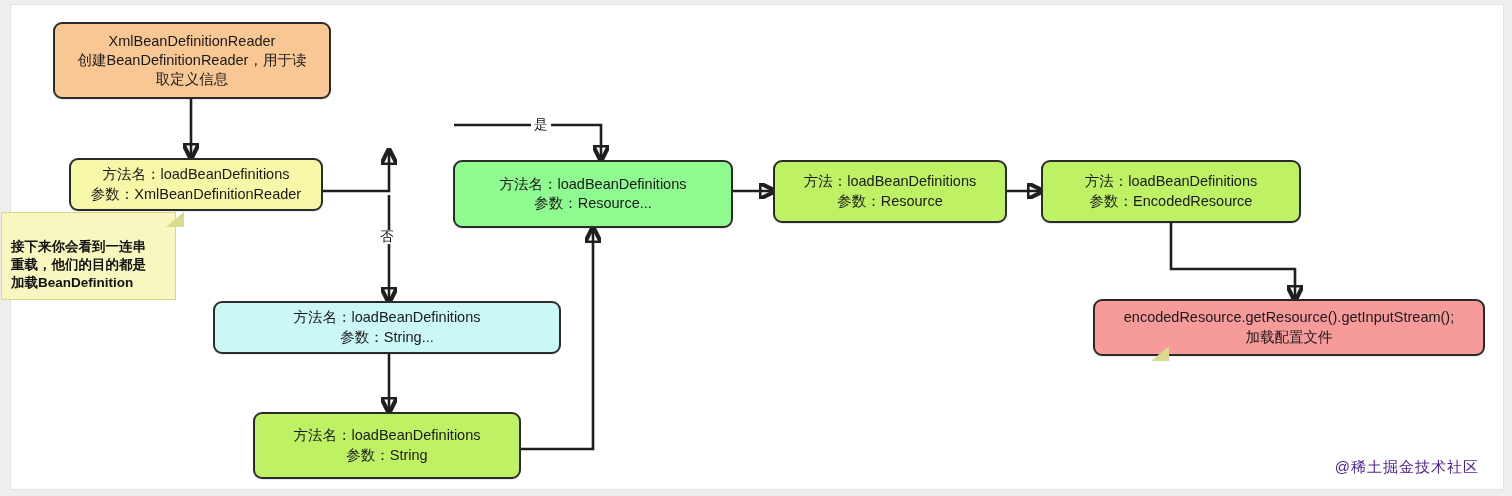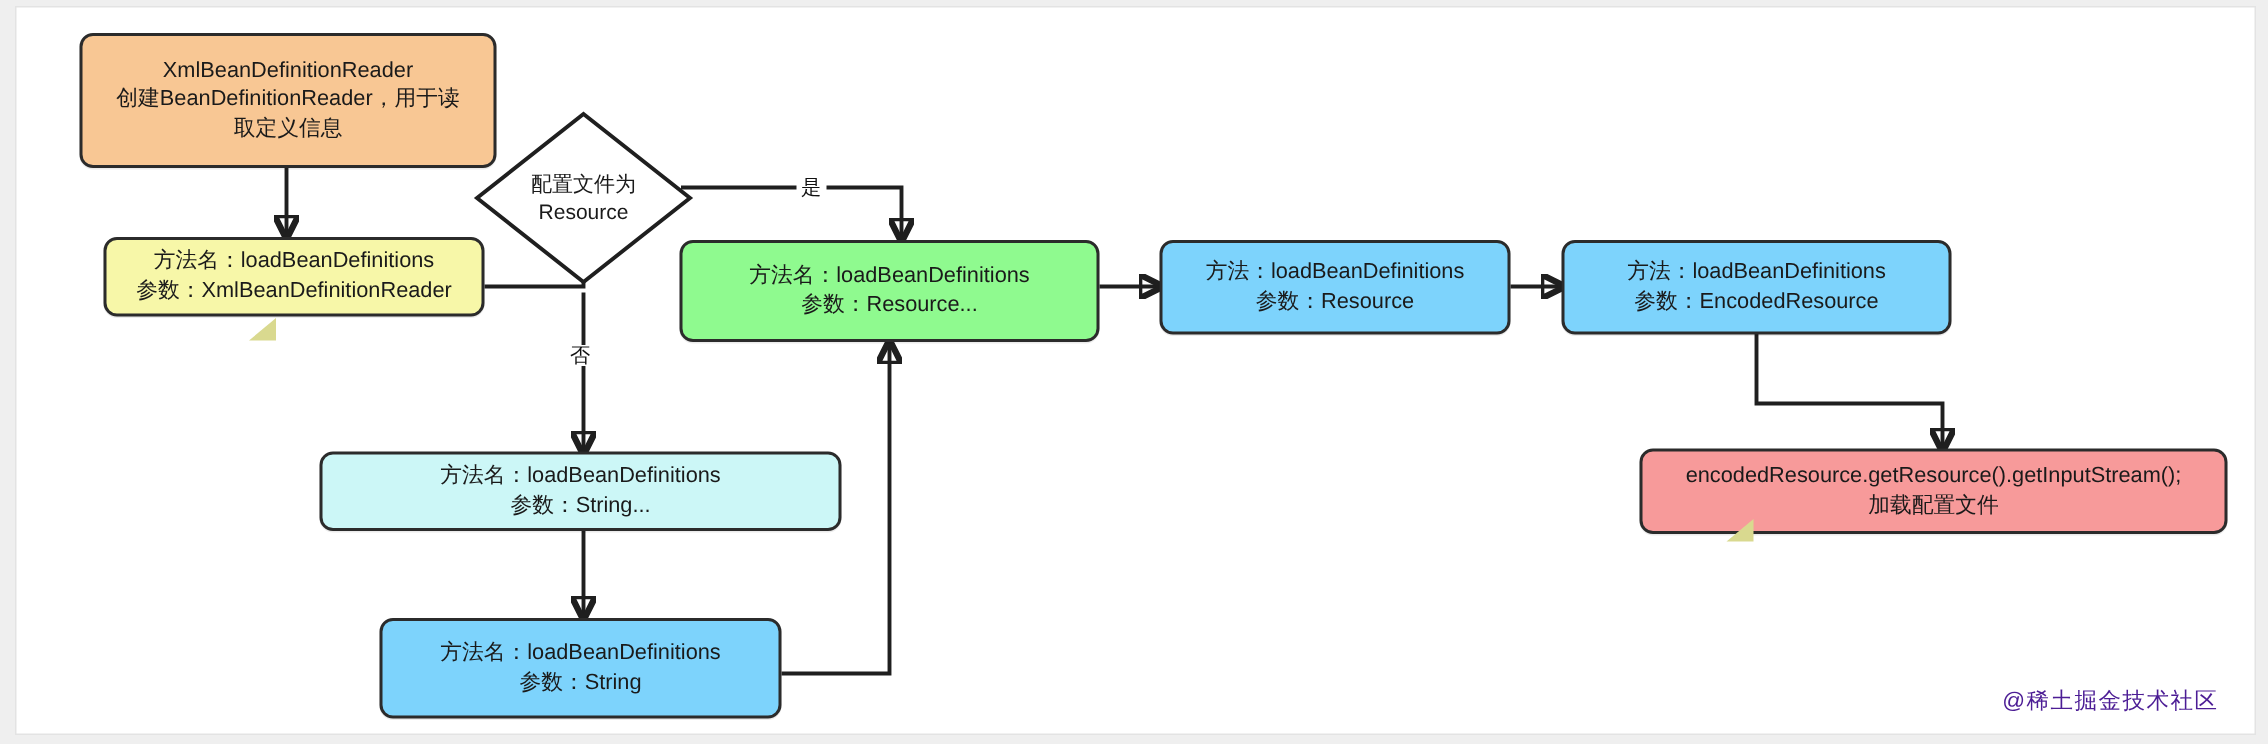--- a/index.html
+++ b/index.html
@@ -19,21 +19,21 @@
     text-align:center;line-height:1.32;color:#1a1a1a;
     font-size:14.5px;white-space:pre-line;
     box-shadow:0 1px 0 rgba(0,0,0,.08);
   }
   .node .txt{padding:2px 8px;}
   .n-orange{background:#f8c794;}
   .n-yellow{background:#f7f7a8;}
   .n-green{background:#8ffa8f;}
   .n-cyan{background:#ccf7f7;}
   .n-pink{background:#f79a9a;text-align:center;}
-  .n-white{background:#7dd3fc;}
+  .n-white{background:#bef264;}
 
   .note{
     position:absolute;box-sizing:border-box;background:#f7f7bf;
     border:1px solid #d8d88a;color:#111;font-weight:bold;
     font-size:13.5px;line-height:1.33;padding:7px 9px;
     white-space:pre-line;
   }
   .note-tail{
     position:absolute;width:0;height:0;border-style:solid;
   }
@@ -75,33 +75,26 @@
 
       <path d="M 510 444 L 582 444 L 582 224" marker-end="url(#ah)"></path>
 
       <path d="M 722 186 L 762 186" marker-end="url(#ah)"></path>
 
       <path d="M 996 186 L 1030 186" marker-end="url(#ah)"></path>
 
       <path d="M 1160 214 L 1160 264 L 1284 264 L 1284 294" marker-end="url(#ah)"></path>
     </svg>
 
-    <div class="node n-orange" style="left:42px;top:17px;width:278px;height:90px;">
+    <div class="node n-orange" style="left:42px;top:17px;width:278px;height:77px;">
       <span class="txt">XmlBeanDefinitionReader
 创建BeanDefinitionReader，用于读
 取定义信息</span>
     </div>
 
-    <div style="position:absolute;left:303px;top:67px;width:150px;height:120px;">
-      <svg viewBox="0 0 150 120" style="position:absolute;left:0;top:0;width:150px;height:120px;overflow:visible;">
-        <path d="M 75 4 L 146 60 L 75 116 L 4 60 Z" fill="#ffffff" stroke="#1f1f1f" stroke-width="2.6"></path>
-      </svg>
-      <span style="position:absolute;left:0;top:0;width:150px;height:120px;display:flex;align-items:center;justify-content:center;text-align:center;font-size:14px;line-height:1.35;white-space:pre-line;color:#1a1a1a;">配置文件为
-Resource</span>
-    </div>
 
     <div class="node n-yellow" style="left:58px;top:153px;width:254px;height:53px;">
       <span class="txt">方法名：loadBeanDefinitions
 参数：XmlBeanDefinitionReader</span>
     </div>
 
     <div class="node n-green" style="left:442px;top:155px;width:280px;height:68px;">
       <span class="txt">方法名：loadBeanDefinitions
 参数：Resource...</span>
     </div>
@@ -127,20 +120,25 @@
     </div>
 
     <div class="node n-white" style="left:242px;top:407px;width:268px;height:67px;">
       <span class="txt">方法名：loadBeanDefinitions
 参数：String</span>
     </div>
 
     <span class="elabel" style="left:520px;top:113px;">是</span>
     <span class="elabel" style="left:366px;top:225px;">否</span>
 
+    <div class="note" style="left:-10px;top:207px;width:175px;">
+      <span>接下来你会看到一连串
+重载，他们的目的都是
+加载BeanDefinition</span>
+    </div>
     <div class="note-tail" style="left:155px;top:207px;border-width:0 0 15px 18px;border-color:transparent transparent #d9d98f transparent;"></div>
 
     <div class="note-tail" style="left:1140px;top:341px;border-width:0 0 15px 18px;border-color:transparent transparent #d9d98f transparent;"></div>
 
     <div class="watermark">@稀土掘金技术社区</div>
 
   </div>
 </div>
 
 </body></html>

